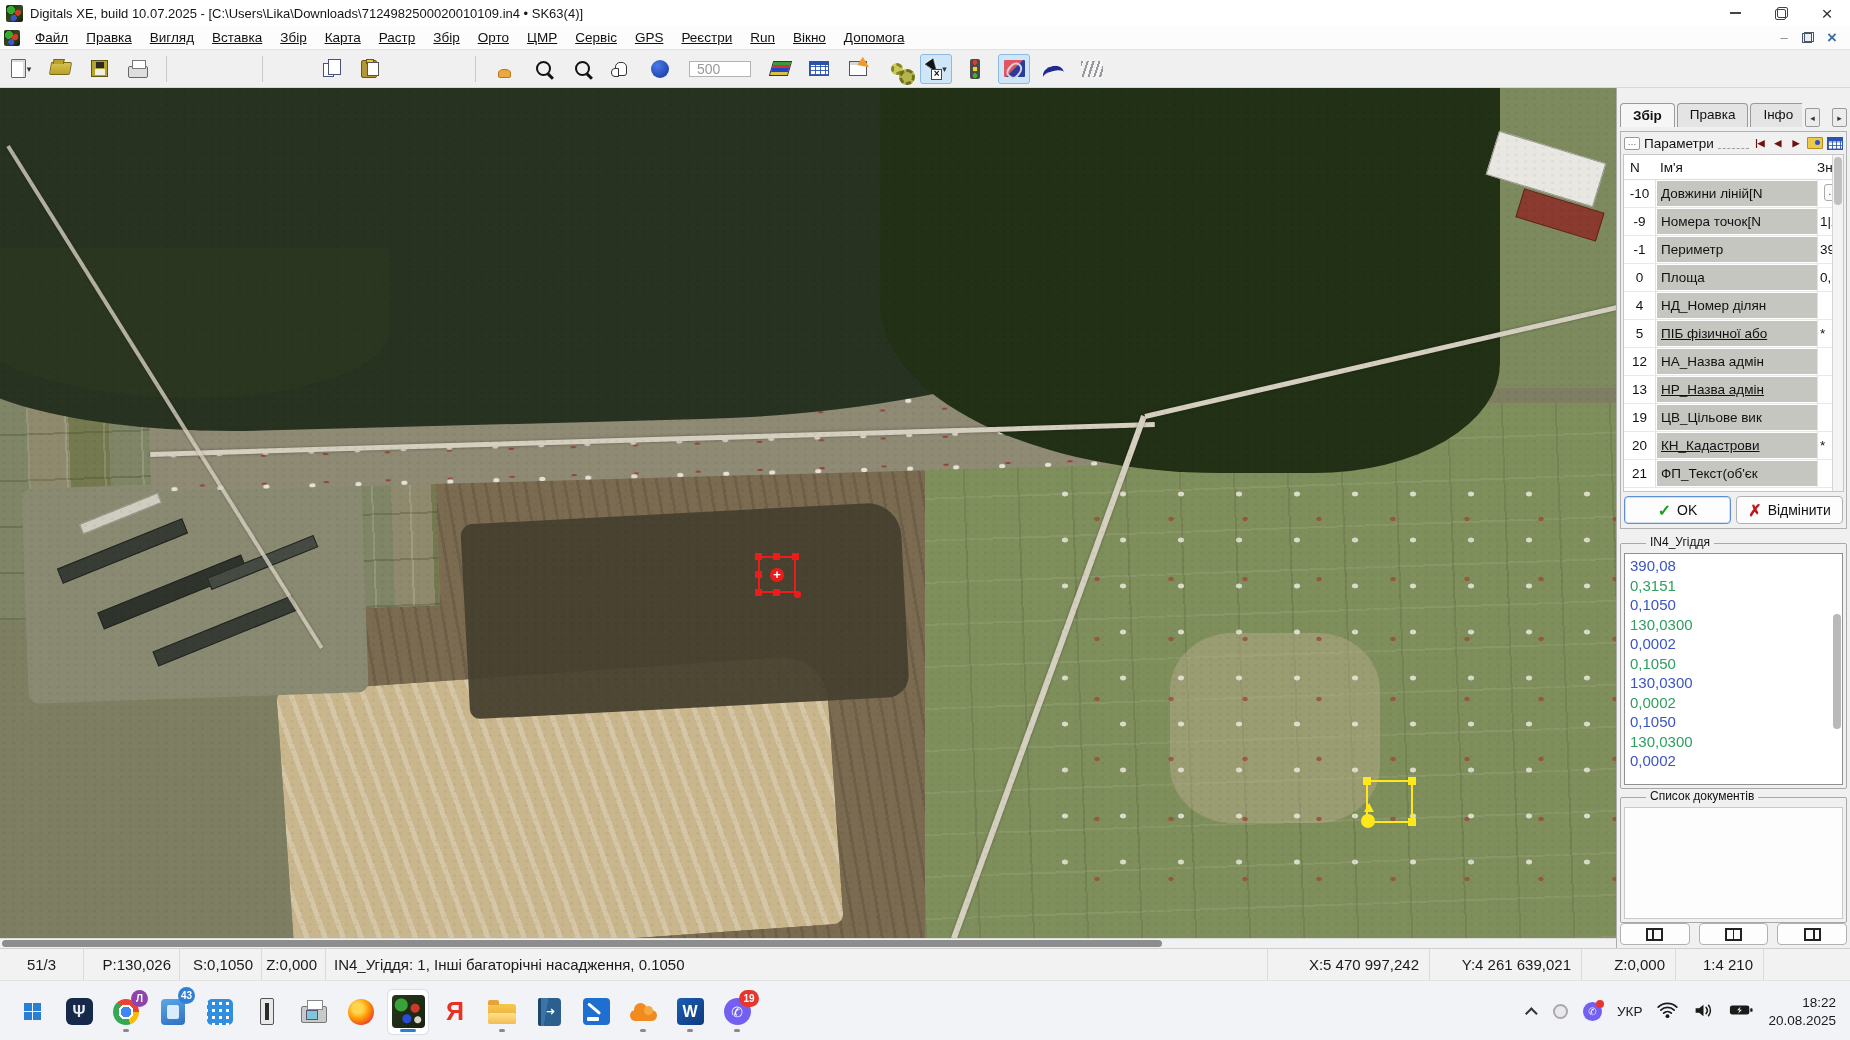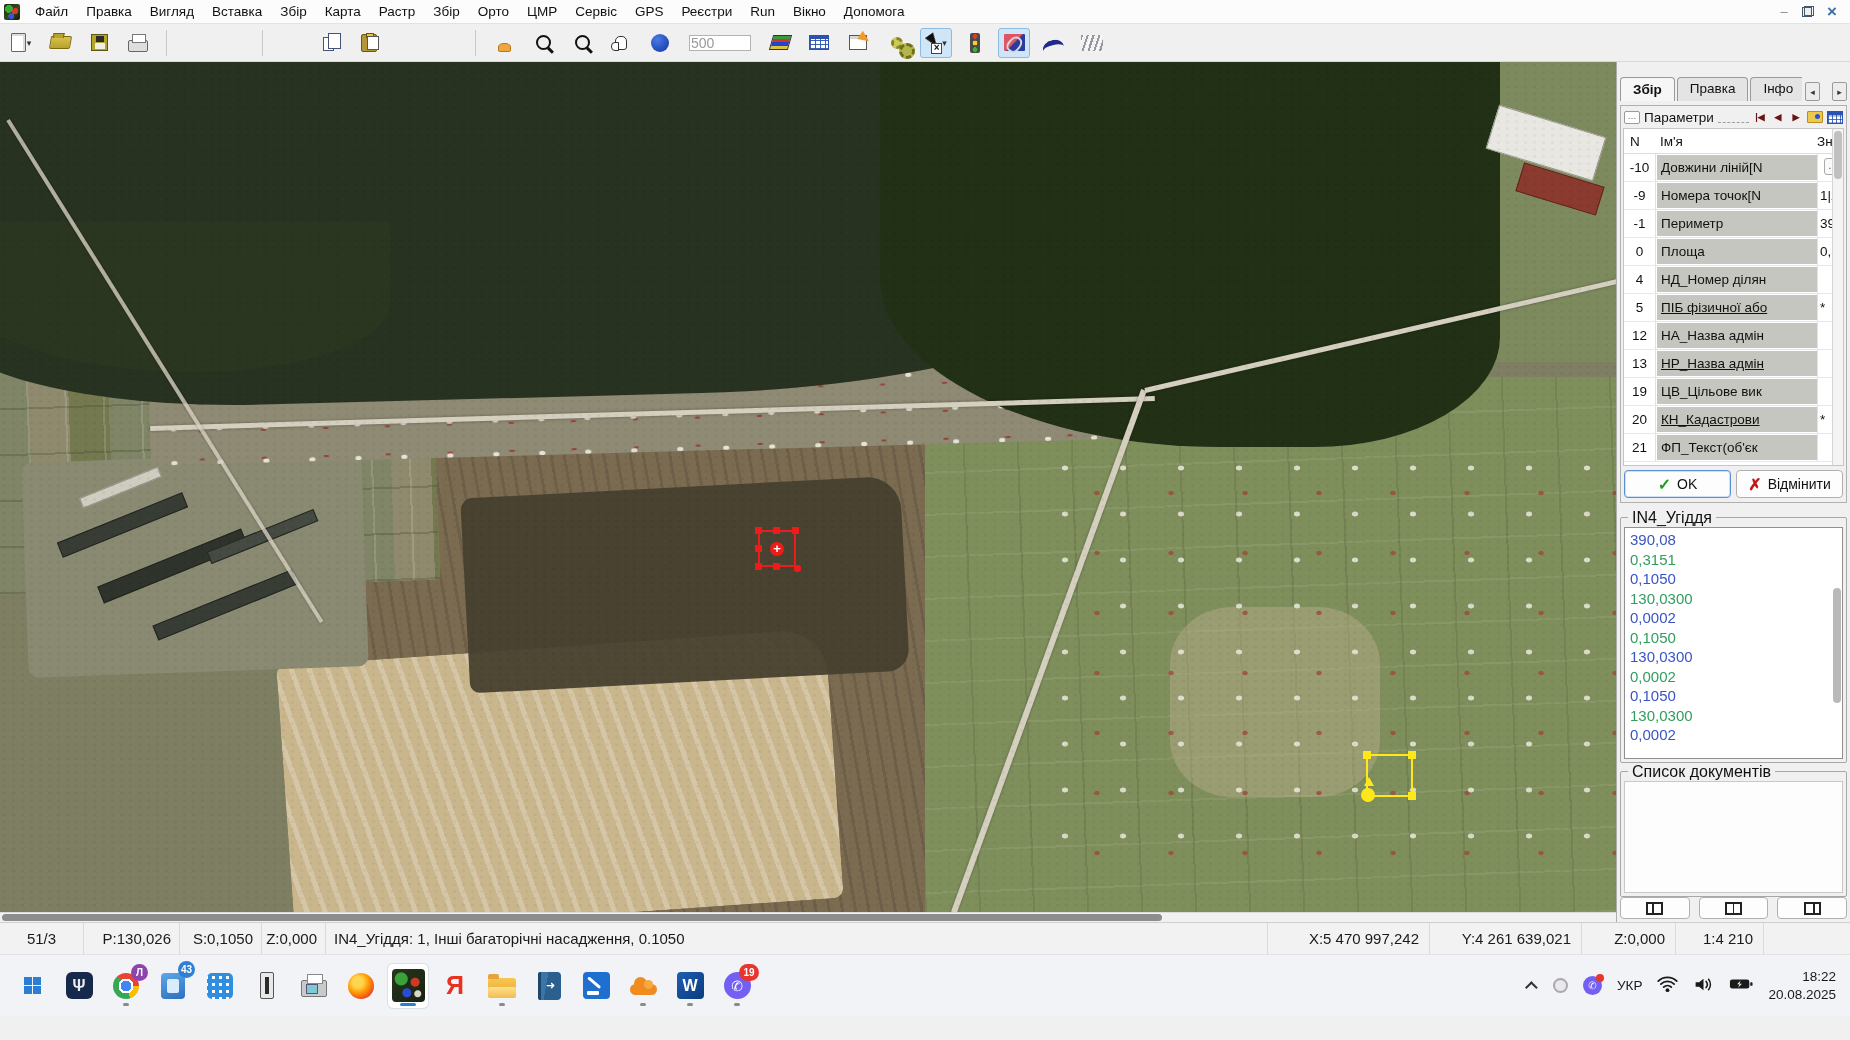--- a/index.html
+++ b/index.html
@@ -20,36 +20,36 @@
 .wc { width:46px; height:100%; display:flex; align-items:center; justify-content:center; color:#333; }
 .wc-min::before { content:""; width:11px; height:2px; background:#444; }
 .wc-max { position:relative; }
 .wc-max::before { content:""; width:9px; height:9px; border:1.5px solid #444; border-radius:2px; position:absolute; margin:2px 0 0 -2px; background:#fff; }
 .wc-max::after { content:""; width:9px; height:9px; border:1.5px solid #444; border-radius:2px; position:absolute; margin:-2px 0 0 2px; }
 .wc-close::before { content:"×"; font-size:19px; color:#333; line-height:1; }
 
 
 .menubar { height:24px; background:#fcfcfc; border-bottom:1px solid #e3e3e3; display:flex; align-items:center; font-size:13.5px; color:#111; padding-left:4px; }
 .menubar .app-ico { width:16px; height:16px; margin-right:6px; }
-.menu-items { display:flex; }
+.menu-items { display:flex;text-decoration:underline; }
 .menu-item { padding:2px 9px; cursor:default; }
 .mdi-controls { margin-left:auto; display:flex; align-items:center; gap:4px; padding-right:8px; }
 .mdi { width:20px; height:18px; display:flex; align-items:center; justify-content:center; font-size:13px; color:#888; }
 .mdi-restore { position:relative; }
 .mdi-restore::before { content:""; position:absolute; width:8px; height:8px; border:1.5px solid #45586e; margin:1px 0 0 -2px; background:#eee; }
 .mdi-restore::after { content:""; position:absolute; width:8px; height:8px; border:1.5px solid #45586e; margin:-2px 0 0 2px; }
 .mdi-close { color:#3e6ea0; font-size:17px; font-weight:bold; }
 
 
 .toolbar { height:38px; background:#f0f0f0; border-bottom:1px solid #d8d8d8; display:flex; align-items:center; padding-left:5px; }
 .tb-btn { border:none; background:transparent; width:32px; height:30px; display:flex; align-items:center; justify-content:center; position:relative; border-radius:3px; }
 .tb-btn.active { background:#cfe6f8; border:1px solid #8fbadf; }
 .tb-btn.disabled { opacity:.9; }
 .tb-sep { width:1px; height:26px; background:#c9c9c9; margin:0 5px; display:inline-block; }
-.tb-input { width:62px; height:16px; border:1px solid #b3b3b3; font-size:14px; color:#9a9a9a; padding-left:1px; margin:0 6px; font-family:"Liberation Sans",sans-serif; }
+.tb-input { width:62px; height:16px; border:1px solid #b3b3b3; font-size:14px; color:#9a9a9a; padding-left:7px; margin:0 6px; font-family:"Liberation Sans",sans-serif; }
 .caret { font-size:9px; color:#333; margin-left:1px; }
 .ic { display:inline-flex; align-items:center; justify-content:center; }
 .ic-new-document { width:15px; height:19px; background:#fff; border:1.5px solid #666; border-radius:1px; box-shadow:inset -3px 3px 0 -1px #dcdcdc; }
 .ic-open-file { width:21px; height:13px; background:linear-gradient(#d6c24a,#b8a12e); border:1px solid #7a690f; border-radius:1px 2px 2px 2px; transform:skewX(-10deg); position:relative; }
 .ic-open-file::before { content:""; position:absolute; top:-4px; left:1px; width:9px; height:4px; background:#b8a12e; border:1px solid #7a690f; border-bottom:none; }
 .ic-save-file { width:17px; height:17px; background:#b3a42c; border:1px solid #5f560d; position:relative; }
 .ic-save-file::before { content:""; position:absolute; top:1px; left:4px; width:8px; height:6px; background:#2b2b2b; }
 .ic-save-file::after { content:""; position:absolute; bottom:1px; left:3px; width:10px; height:6px; background:#efefe5; }
 .ic-print { width:20px; height:12px; background:#dedede; border:1px solid #666; border-radius:2px; position:relative; margin-top:6px; }
 .ic-print::before { content:""; position:absolute; top:-7px; left:3px; width:12px; height:7px; background:#fff; border:1px solid #777; }
@@ -195,21 +195,21 @@
 .ptscroll { position:absolute; right:0; top:0; bottom:0; width:11px; border-left:1px solid #d5d5d5; background:#f4f4f4; }
 .ptscroll .thumb { position:absolute; top:2px; left:1px; width:8px; height:48px; background:#c0c0c0; border-radius:4px; }
 .pbtns { position:absolute; left:2px; right:2px; bottom:3px; height:30px; display:flex; gap:5px; padding:1px; }
 .btn { flex:1; display:flex; align-items:center; justify-content:center; gap:6px; background:#fdfdfd; border:1px solid #b0b0b0; border-radius:4px; font-size:14px; color:#111; }
 .btn-ok { border:1px solid #5d8fd6; box-shadow:0 0 0 1px #cfe0f5 inset; }
 .ok-check { color:#18a018; font-weight:bold; font-size:16px; }
 .cancel-x { color:#c01818; font-weight:bold; font-size:16px; }
 .fgroup { position:absolute; left:3px; right:3px; border:1px solid #a8a8a8; border-radius:2px; background:#f0f0f0; }
 .ugroup { top:455px; height:246px; }
 .dgroup { top:709px; height:126px; }
-.fgroup-title { position:absolute; top:-9px; left:7px; background:#f0f0f0; padding:0 4px; font-size:16px; white-space:nowrap; }
+.fgroup-title { position:absolute; top:-9px; left:25px; background:#f0f0f0; padding:0 4px; font-size:12px; white-space:nowrap; }
 .ulist { position:absolute; left:3px; right:3px; top:9px; bottom:3px; background:#fff; border:1px solid #909090; overflow:hidden; font-size:15px; line-height:19.5px; padding:2px 0 0 5px; }
 .uval:nth-child(odd) { color:#3b54c4; }
 .uval:nth-child(even) { color:#2f9e5f; }
 .uscroll { position:absolute; right:5px; top:70px; width:8px; height:115px; background:#b9b9b9; border-radius:4px; z-index:2; }
 .dlist { position:absolute; left:3px; right:3px; top:9px; bottom:3px; background:#fdfdfd; border:1px solid #c9c9c9; }
 .split-row { position:absolute; left:3px; right:3px; bottom:3px; height:22px; display:flex; gap:9px; }
 .split-btn { flex:1; background:#fdfdfd; border:1px solid #b0b0b0; border-radius:4px; display:flex; align-items:center; justify-content:center; }
 .split-glyph { width:17px; height:13px; border:2px solid #222; }
 .sg-left { background:linear-gradient(90deg, transparent 29%, #222 29% 43%, transparent 43%); }
 .sg-mid { background:linear-gradient(90deg, transparent 43%, #222 43% 57%, transparent 57%); }
@@ -295,20 +295,29 @@
 
 .watermark { position:absolute; top:38px; left:1565px; z-index:50; display:flex; align-items:center; gap:22px; pointer-events:none; }
 .wm-text { font-size:47px; color:rgba(255,255,255,.55); font-weight:bold; letter-spacing:1px; }
 .wm-logo { width:66px; height:52px; background:rgba(255,255,255,.30); border-radius:10px; display:flex; align-items:center; justify-content:center; color:rgba(255,255,255,.85); font-weight:bold; font-size:18px; letter-spacing:1px; }
 </style>
 </head>
 <body>
 
 <div class="app">
 
+  <div class="titlebar">
+    <span class="app-ico"></span>
+    <span class="t-text">Digitals XE, build 10.07.2025 - [C:\Users\Lika\Downloads\7124982500020010109.in4 • SK63(4)]</span>
+    <div class="win-controls">
+      <span class="wc wc-min"></span>
+      <span class="wc wc-max"></span>
+      <span class="wc wc-close"></span>
+    </div>
+  </div>
 
   <div class="menubar">
     <span class="app-ico"></span>
     <div class="menu-items">
         <span class="menu-item">Файл</span>
         <span class="menu-item">Правка</span>
         <span class="menu-item">Вигляд</span>
         <span class="menu-item">Вставка</span>
         <span class="menu-item">Збір</span>
         <span class="menu-item">Карта</span>

